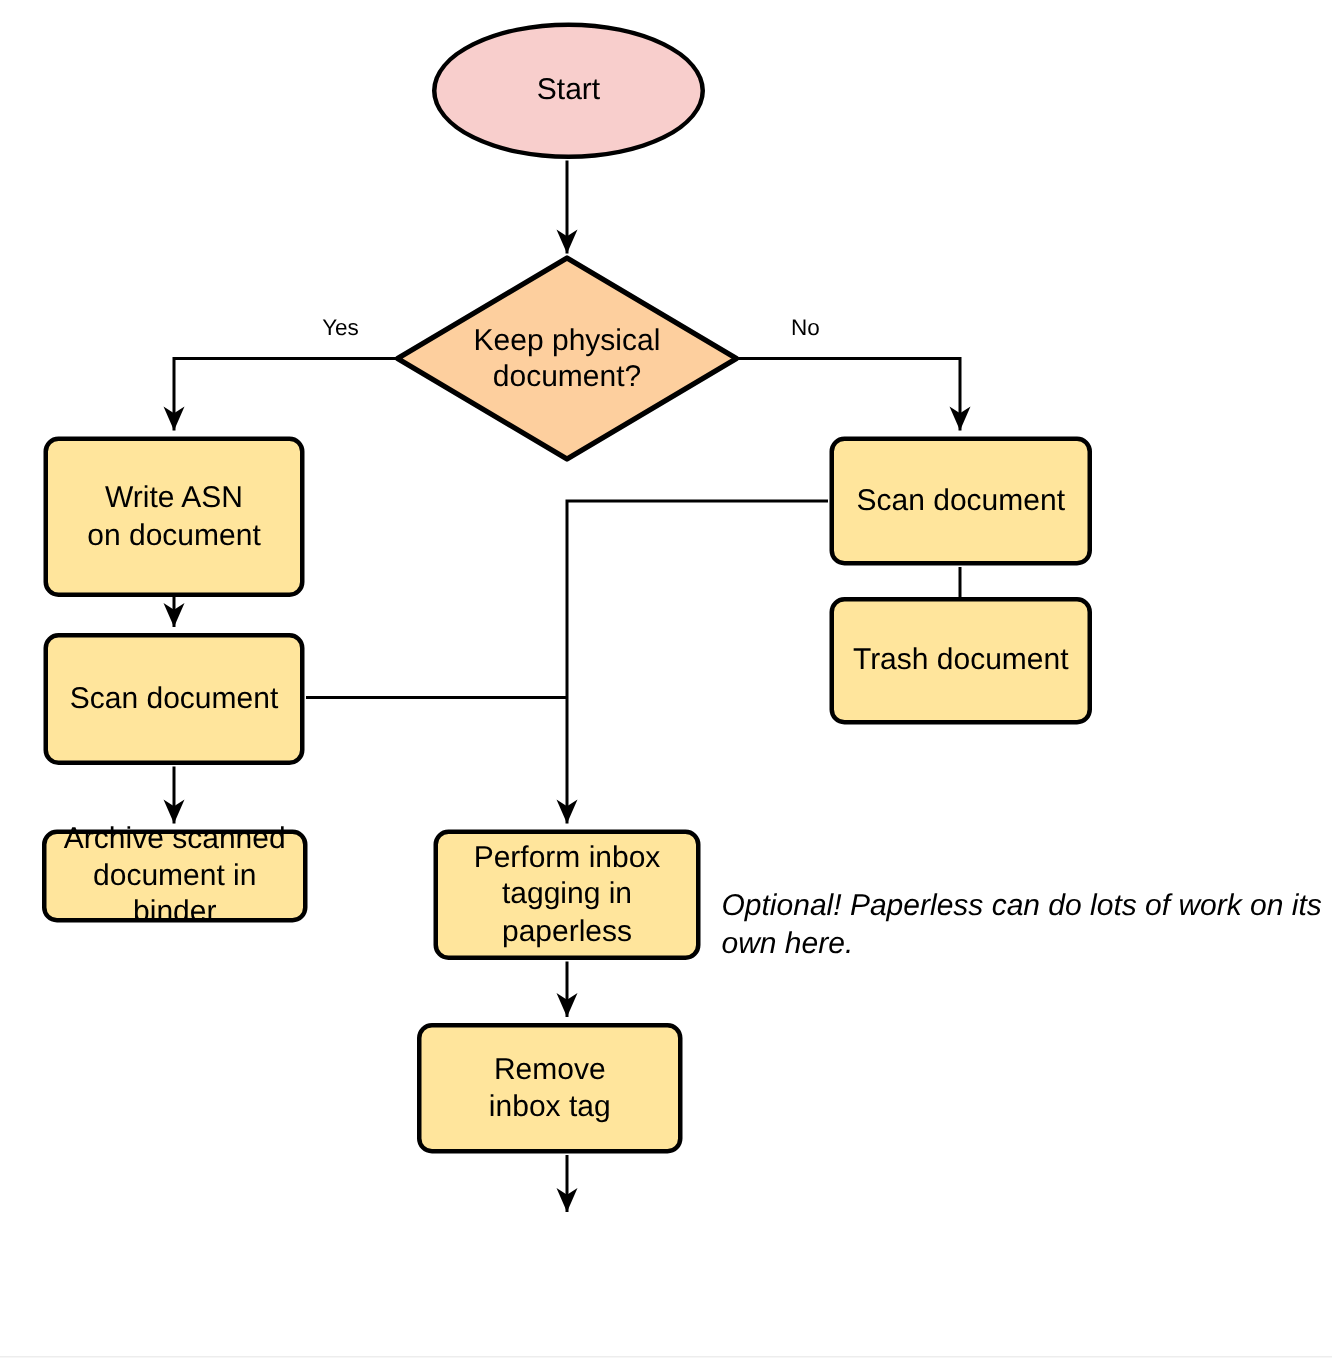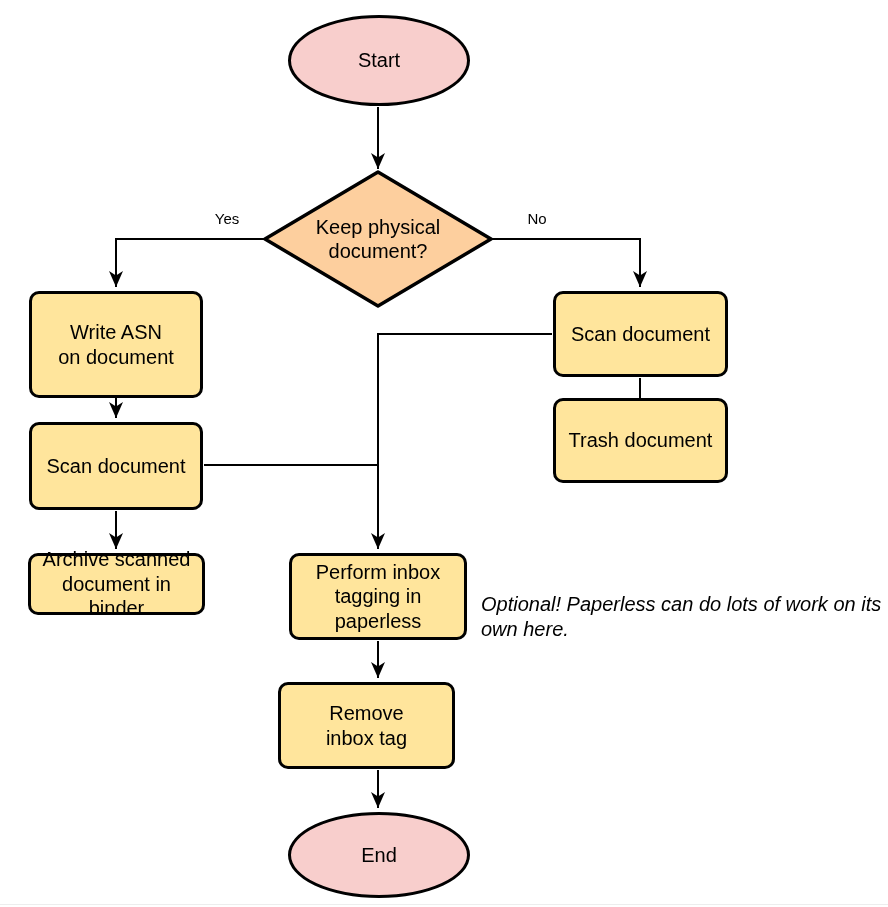--- a/index.html
+++ b/index.html
@@ -136,23 +136,20 @@
     <span>Perform inbox
 tagging in
 paperless</span>
   </div>
 
   <div class="node process node-remove">
     <span>Remove
 inbox tag</span>
   </div>
 
-  <div class="node terminator node-end">
-    <span>End</span>
-  </div>
 
   <div class="edge-label label-yes">Yes</div>
   <div class="edge-label label-no">No</div>
 
   <div class="annotation">Optional! Paperless can do lots of work on its own here.</div>
 
   <div class="page-bottom-border"></div>
 
 </div>
 

